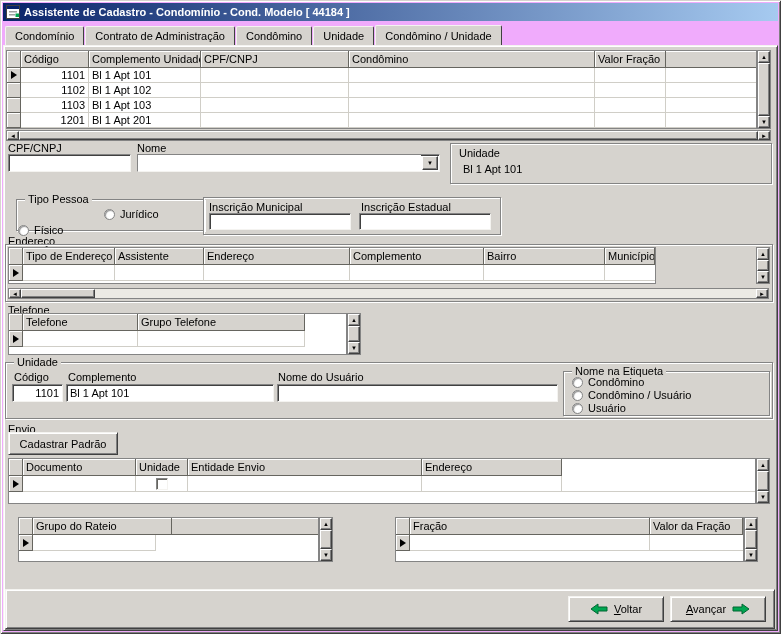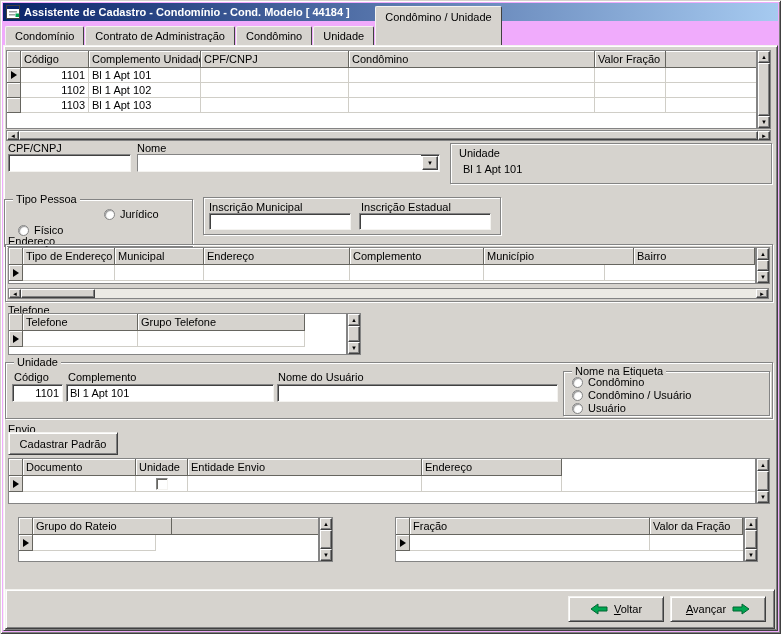--- a/index.html
+++ b/index.html
@@ -12,21 +12,21 @@
 
   .titlebar { position:absolute; left:3px; top:3px; width:775px; height:18px;
     background: linear-gradient(to right, #0a246a, #a6caf0);
     color:#fff; font-weight:bold; display:flex; align-items:center; padding-left:3px; gap:4px; }
   .titlebar .title { white-space:nowrap; overflow:hidden; }
 
   .tabs { position:absolute; left:5px; top:24px; height:21px; display:flex; align-items:flex-end; z-index:5; }
   .tab { height:19px; padding:3px 9px 0; background:#d6d3ce; margin-right:1px;
     border:1px solid #404040; border-bottom:none; border-top-color:#f4f3f0; border-left-color:#f4f3f0;
     border-top-left-radius:2px; border-top-right-radius:2px; white-space:nowrap; }
-  .tab.active { height:39px; padding-top:4px; z-index:6; position:relative; }
+  .tab.active { height:20px; padding-top:4px; z-index:6; position:relative; }
 
   .panel { position:absolute; left:3px; top:45px; width:775px; height:586px; background:#d6d3ce;
     border:1px solid; border-color:#f4f3f0 #404040 #404040 #f4f3f0;
     box-shadow: inset 1px 1px 0 #ffffff, inset -1px -1px 0 #808080; }
 
   .bpanel { position:absolute; left:5px; top:589px; width:770px; height:40px; background:#d6d3ce;
     border:1px solid; border-color:#f4f3f0 #404040 #404040 #f4f3f0;
     box-shadow: inset 1px 1px 0 #ffffff, inset -1px -1px 0 #808080; }
 
   .lbl { position:absolute; white-space:nowrap; }
@@ -150,20 +150,29 @@
     </div>
     <div class="grow r15">
       <div class="gind"></div>
       <div class="gc num" style="width:68px">1103</div>
       <div class="gc" style="width:112px">Bl 1 Apt 103</div>
       <div class="gc" style="width:148px"></div>
       <div class="gc" style="width:246px"></div>
       <div class="gc" style="width:71px"></div>
       <div class="gc fill" style="flex:1"></div>
     </div>
+    <div class="grow r15">
+      <div class="gind"></div>
+      <div class="gc num" style="width:68px">1201</div>
+      <div class="gc" style="width:112px">Bl 1 Apt 201</div>
+      <div class="gc" style="width:148px"></div>
+      <div class="gc" style="width:246px"></div>
+      <div class="gc" style="width:71px"></div>
+      <div class="gc fill" style="flex:1"></div>
+    </div>
   </div>
   <div class="vscroll" style="left:757px;top:50px;height:79px">
     <div class="sbtn">
         <span>▲</span>
       </div>
     <div class="sthumb"></div>
     <div class="sbtn">
         <span>▼</span>
       </div>
   </div>
@@ -186,49 +195,49 @@
     <div class="cbtn">
         <span class="sgl">▼</span>
       </div>
   </div>
 
   <div class="gbox" style="left:450px;top:143px;width:322px;height:41px">
     <div class="lbl" style="left:8px;top:3px">Unidade</div>
     <div class="lbl" style="left:12px;top:19px">Bl 1 Apt 101</div>
   </div>
 
-  <div class="gbox" style="left:4px;top:199px;width:189px;height:48px">
+  <div class="gbox" style="left:16px;top:199px;width:189px;height:32px">
     <div class="legend">Tipo Pessoa</div>
   </div>
   <div class="radrow" style="left:18px;top:224px">
     <span class="radio"></span>
     <span>Físico</span>
   </div>
   <div class="radrow" style="left:104px;top:208px">
     <span class="radio"></span>
     <span>Jurídico</span>
   </div>
 
   <div class="gbox" style="left:203px;top:197px;width:298px;height:38px"></div>
   <div class="lbl" style="left:209px;top:201px">Inscrição Municipal</div>
   <input class="tin" style="left: 209px; top: 213px; width: 142px; height: 17px;" value="">
   <div class="lbl" style="left:361px;top:201px">Inscrição Estadual</div>
   <input class="tin" style="left: 359px; top: 213px; width: 132px; height: 17px;" value="">
 
   <div class="lbl" style="left:8px;top:235px">Endereço</div>
   <div class="gbox" style="left:5px;top:244px;width:768px;height:58px"></div>
-  <div class="grid" style="left:8px;top:247px;width:748px;height:37px">
+  <div class="grid" style="left:8px;top:247px;width:648px;height:37px">
     <div class="grow ghrow">
       <div class="gh" style="width:14px"></div>
       <div class="gh" style="width:92px">Tipo de Endereço</div>
-      <div class="gh" style="width:89px">Municipal</div>
+      <div class="gh" style="width:89px">Assistente</div>
       <div class="gh" style="width:146px">Endereço</div>
       <div class="gh" style="width:134px">Complemento</div>
+      <div class="gh" style="width:121px">Bairro</div>
       <div class="gh" style="flex:1">Município</div>
-      <div class="gh" style="width:121px">Bairro</div>
     </div>
     <div class="grow r16">
       <div class="gind">
           <span class="tri"></span>
         </div>
       <div class="gc" style="width:92px"></div>
       <div class="gc" style="width:89px"></div>
       <div class="gc" style="width:146px"></div>
       <div class="gc" style="width:134px"></div>
       <div class="gc" style="width:121px"></div>

